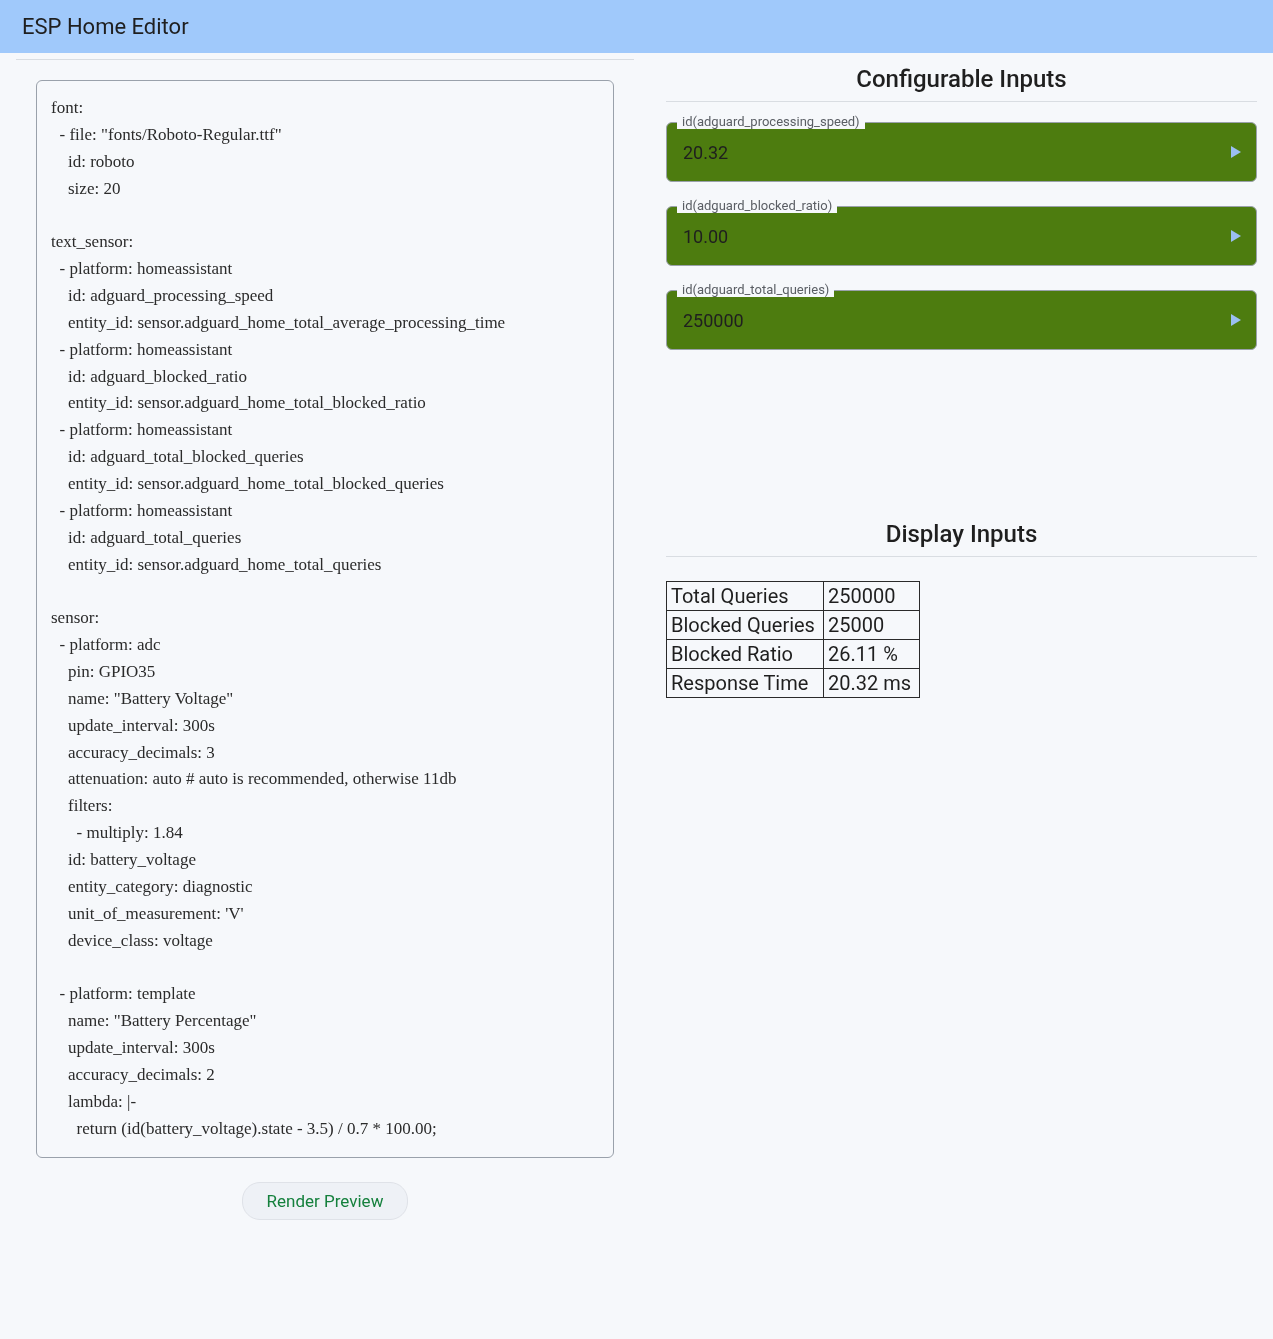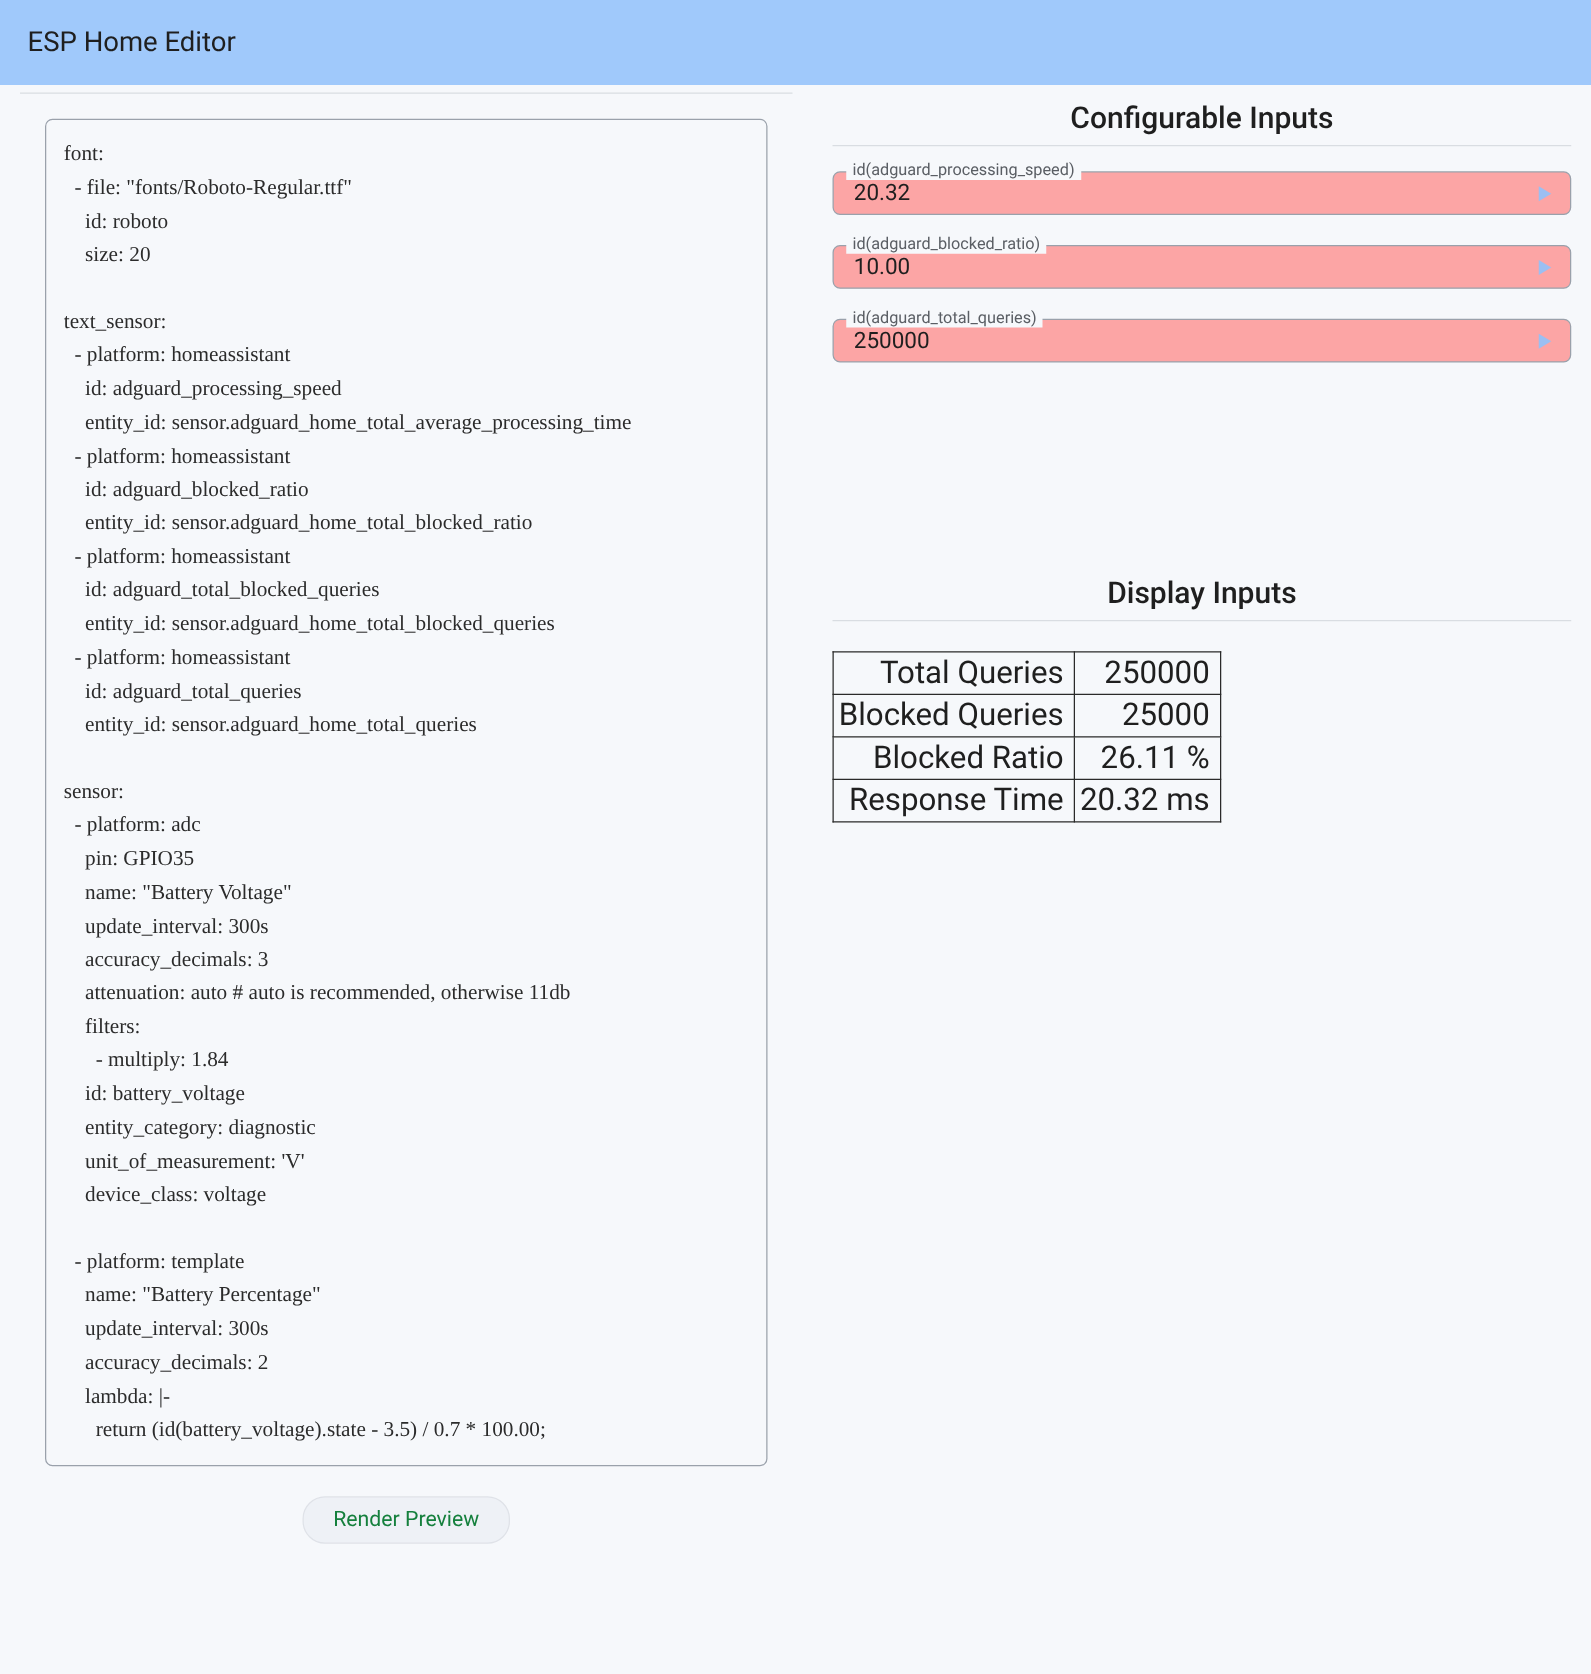--- a/index.html
+++ b/index.html
@@ -5,21 +5,21 @@
   * { box-sizing: border-box; }
   html, body { margin: 0; padding: 0; }
   body {
     font-family: Roboto, "Helvetica Neue", Arial, sans-serif;
     background: #f6f8fb;
     color: #212121;
     width: 1273px;
   }
   .appbar {
     background: #a0c9fb;
-    height: 68px;
+    height: 53px;
     display: flex;
     align-items: center;
     padding: 0 22px;
     color: #1f1f1f;
     font-size: 22px;
     font-weight: 400;
   }
   .content {
     display: flex;
     padding: 6px 16px 30px 16px;
@@ -61,25 +61,25 @@
     padding: 8px 24px;
     font-size: 17px;
     color: #15803d;
     cursor: pointer;
   }
   .inputs { display: flex; flex-direction: column; gap: 24px; margin-top: 4px; }
   .field {
     position: relative;
     border: 1px solid #9aa1ab;
     border-radius: 6px;
-    height: 35px;
+    height: 60px;
     display: flex;
     align-items: center;
     padding: 0 44px 0 14px;
-    background: #fca5a5;
+    background: #4d7c0f;
   }
   .field-label {
     position: absolute;
     top: -9px;
     left: 10px;
     background: #f6f8fb;
     padding: 0 5px;
     font-size: 13px;
     color: #5a5e64;
   }
@@ -101,23 +101,22 @@
     height: 16px;
     color: #9bbff2;
     cursor: pointer;
   }
   .play-icon svg { display: block; }
 
   .preview-wrap { margin-top: 170px; }
   .preview-table {
     border-collapse: collapse;
     margin-top: 24px;
-    font-size: 25px;
-    color: #1f1f1f;
-    text-align: right;
+    font-size: 20px;
+    color: #1f1f1f;
   }
   .preview-table td {
     border: 1px solid #2a2a2a;
     padding: 2px 8px 2px 4px;
     white-space: nowrap;
   }
 </style>
 </head>
 <body>
 

